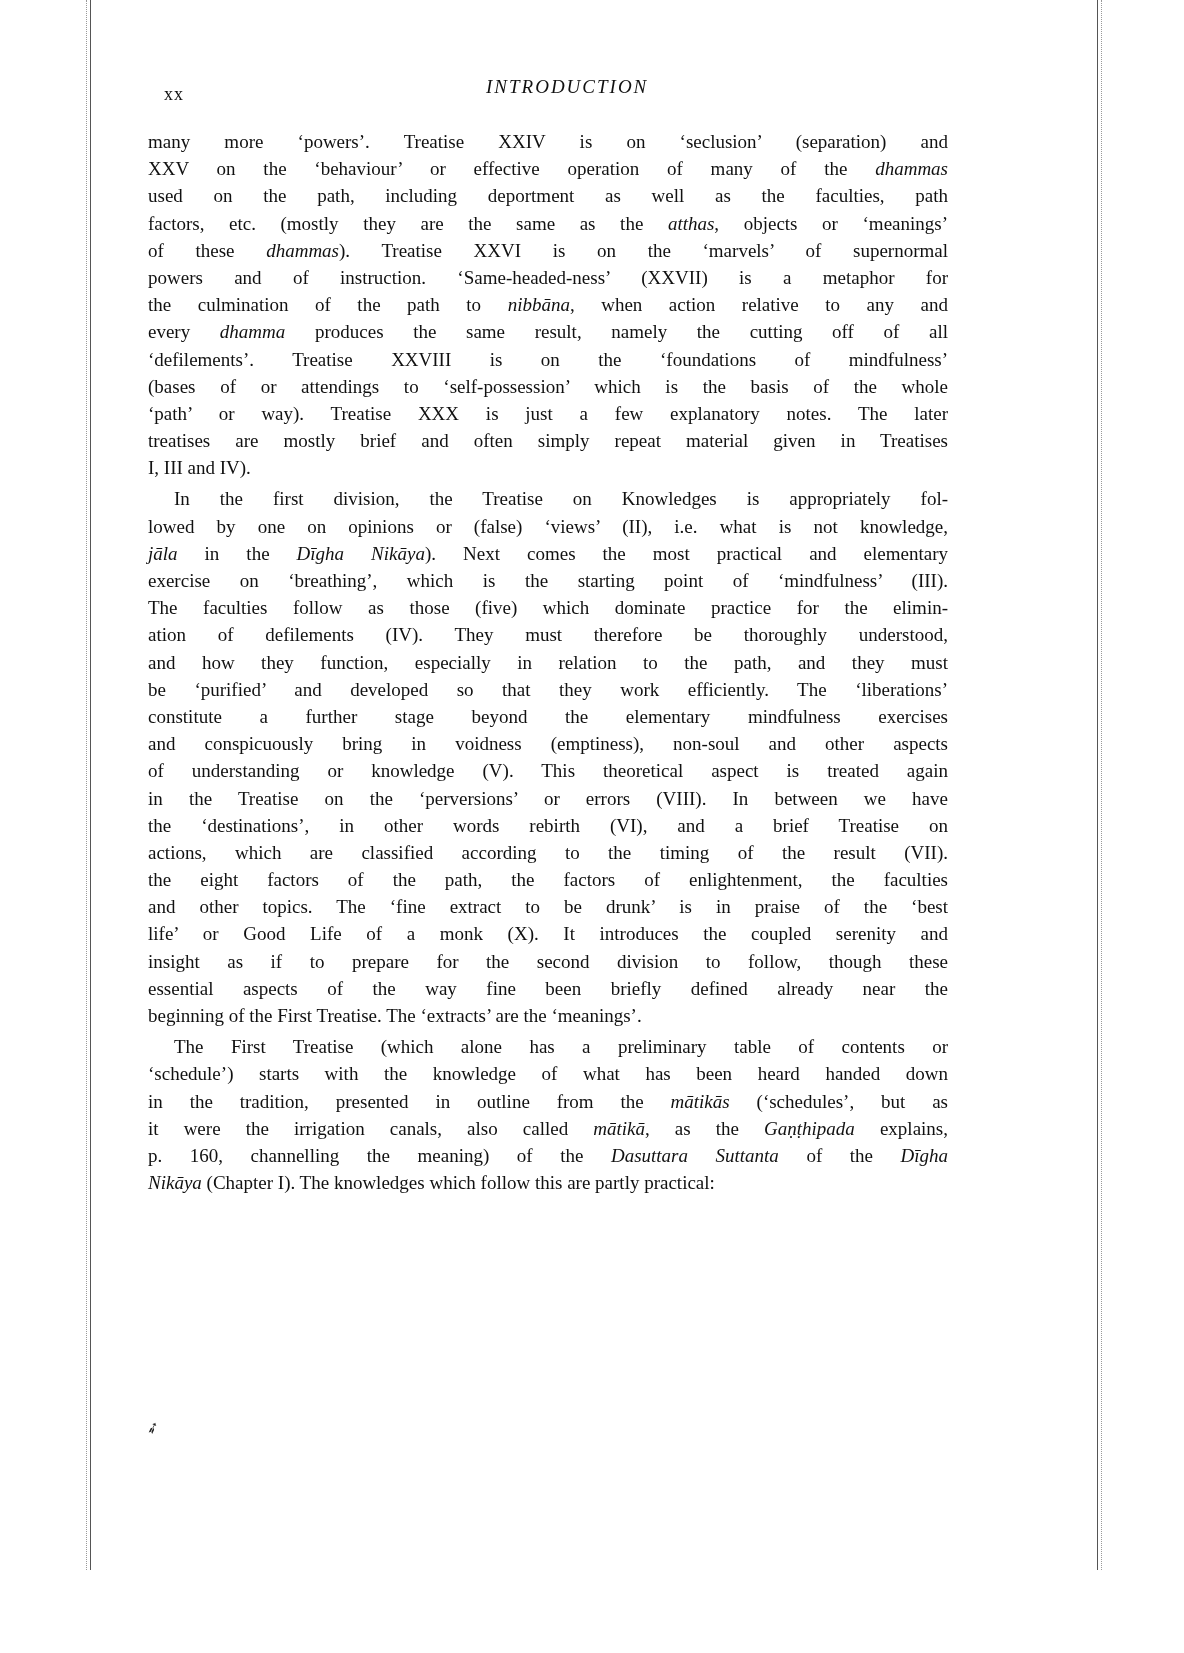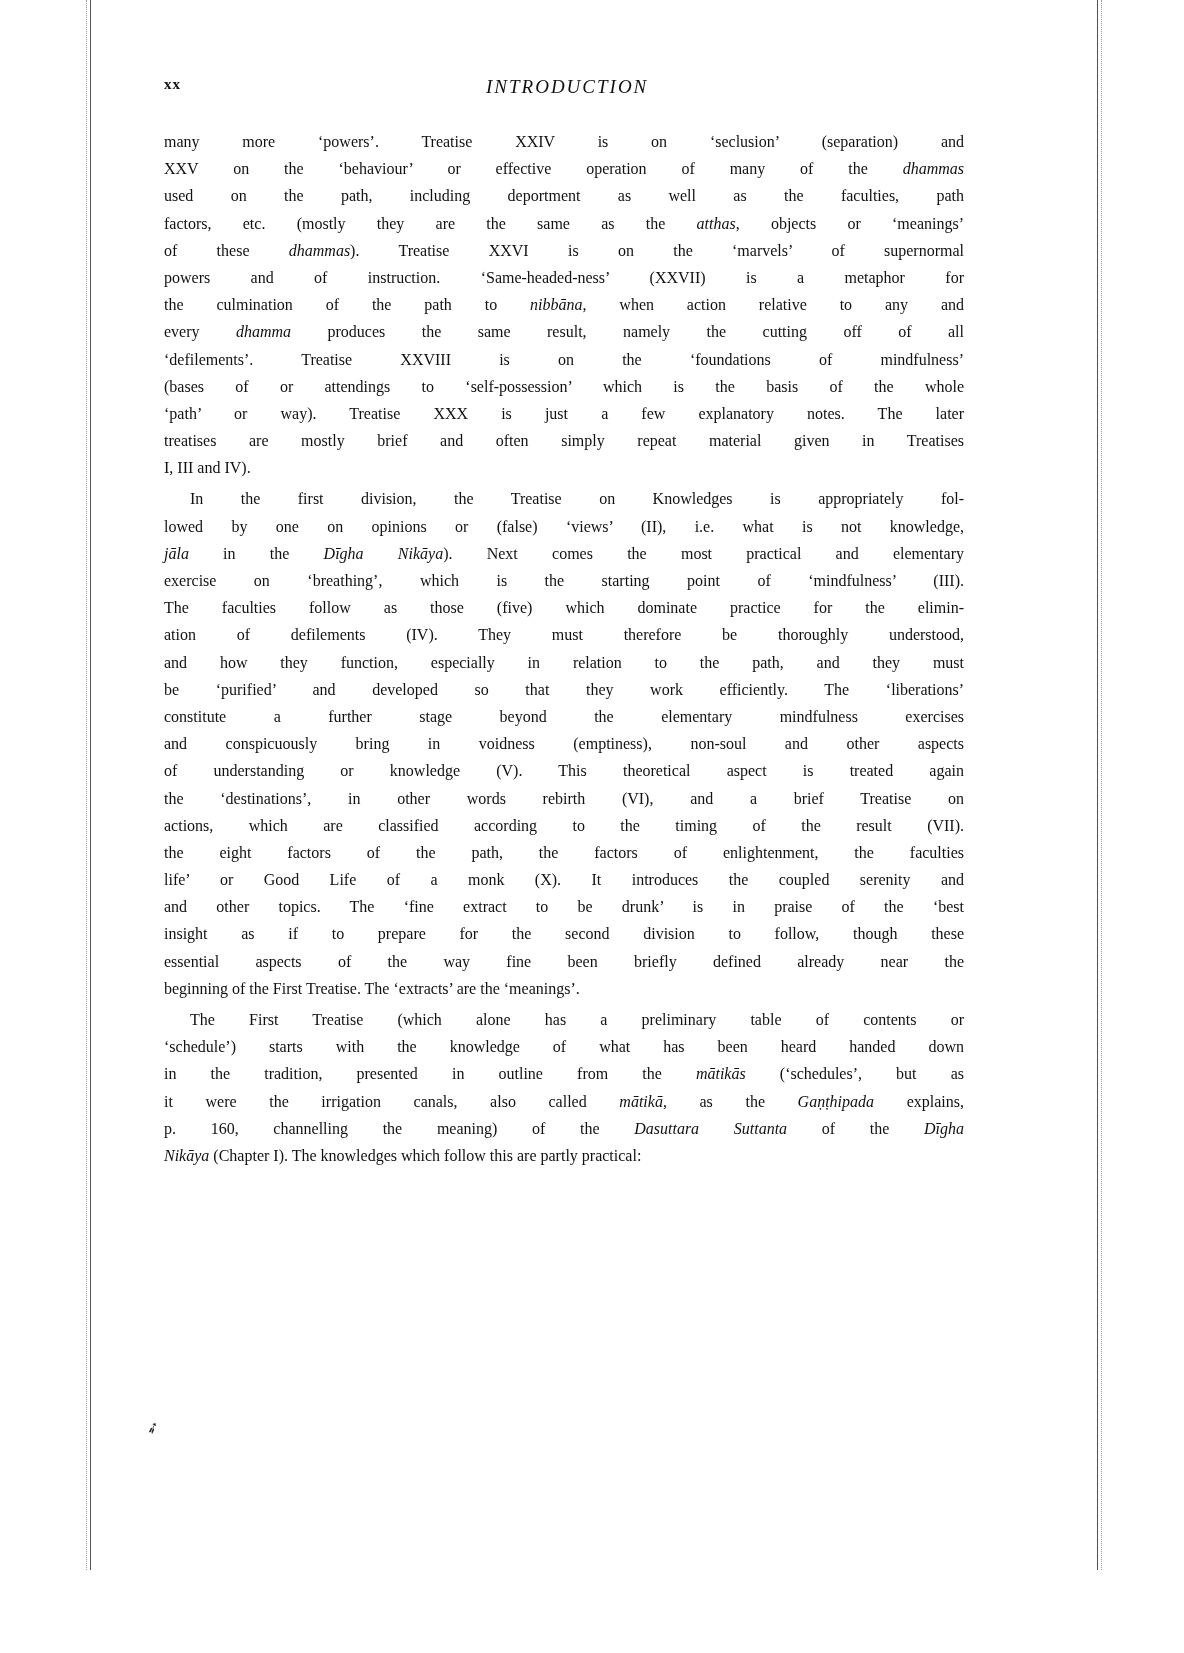--- a/index.html
+++ b/index.html
@@ -4,24 +4,24 @@
 <style>
   html, body { margin: 0; padding: 0; background: #ffffff; }
   body { width: 1184px; height: 1653px; position: relative; overflow: hidden; }
   .page { position: absolute; left: 0; top: 0; width: 1184px; height: 1653px; background: #fff; }
   .edge-left { position: absolute; left: 90px; top: 0; width: 1px; height: 1570px; background: #555; }
   .edge-left2 { position: absolute; left: 86px; top: 0; width: 1px; height: 1570px; border-left: 1px dotted #999; }
   .edge-right { position: absolute; left: 1097px; top: 0; width: 1px; height: 1570px; background: #555; }
   .edge-right2 { position: absolute; left: 1101px; top: 0; width: 1px; height: 1570px; border-left: 1px dotted #999; }
   .header { position: absolute; top: 76px; left: 164px; width: 800px; height: 24px;
             font-family: "Liberation Serif", serif; color: #111; }
-  .page-num { position: absolute; left: 0; top: 0; font-size: 15px; letter-spacing: 1px; font-weight: bold; }
+  .page-num { position: absolute; left: 0; top: 8px; font-size: 18px; letter-spacing: 1px; }
   .running-head { position: absolute; left: 322px; top: 0; font-size: 19px; letter-spacing: 2px; font-style: italic; }
-  .body-text { position: absolute; left: 164px; top: 128px; width: 800px;
-               font-family: "Liberation Serif", serif; font-size: 16px; color: #111; }
+  .body-text { position: absolute; left: 148px; top: 128px; width: 800px;
+               font-family: "Liberation Serif", serif; font-size: 19px; color: #111; }
   .line { height: 27.2px; line-height: 27.2px; white-space: nowrap; text-align: justify;
           text-align-last: justify; overflow: visible; }
   .line.last { text-align-last: left; }
   .line.indent { padding-left: 26px; }
   .para-gap { height: 4px; }
   i { font-style: italic; }
   .margin-mark { position: absolute; left: 146px; top: 1418px; font-family: "DejaVu Sans", sans-serif;
                  font-size: 16px; color: #222; transform: rotate(-20deg); }
 </style>
 </head>
@@ -60,25 +60,26 @@
         <div class="line">lowed by one on opinions or (false) ‘views’ (II), i.e. what is not knowledge,</div>
         <div class="line"><i>jāla</i> in the <i>Dīgha Nikāya</i>). Next comes the most practical and elementary</div>
         <div class="line">exercise on ‘breathing’, which is the starting point of ‘mindfulness’ (III).</div>
         <div class="line">The faculties follow as those (five) which dominate practice for the elimin-</div>
         <div class="line">ation of defilements (IV). They must therefore be thoroughly understood,</div>
         <div class="line">and how they function, especially in relation to the path, and they must</div>
         <div class="line">be ‘purified’ and developed so that they work efficiently. The ‘liberations’</div>
         <div class="line">constitute a further stage beyond the elementary mindfulness exercises</div>
         <div class="line">and conspicuously bring in voidness (emptiness), non-soul and other aspects</div>
         <div class="line">of understanding or knowledge (V). This theoretical aspect is treated again</div>
+        <div class="line">in the Treatise on the ‘perversions’ or errors (VIII). In between we have</div>
         <div class="line">the ‘destinations’, in other words rebirth (VI), and a brief Treatise on</div>
         <div class="line">actions, which are classified according to the timing of the result (VII).</div>
         <div class="line">the eight factors of the path, the factors of enlightenment, the faculties</div>
+        <div class="line">and other topics. The ‘fine extract to be drunk’ is in praise of the ‘best</div>
         <div class="line">life’ or Good Life of a monk (X). It introduces the coupled serenity and</div>
-        <div class="line">and other topics. The ‘fine extract to be drunk’ is in praise of the ‘best</div>
         <div class="line">insight as if to prepare for the second division to follow, though these</div>
         <div class="line">essential aspects of the way fine been briefly defined already near the</div>
         <div class="line last">beginning of the First Treatise. The ‘extracts’ are the ‘meanings’.</div>
       </div>
       <div class="para-gap"></div>
       <div>
         <div class="line indent">The First Treatise (which alone has a preliminary table of contents or</div>
         <div class="line">‘schedule’) starts with the knowledge of what has been heard handed down</div>
         <div class="line">in the tradition, presented in outline from the <i>mātikās</i> (‘schedules’, but as</div>
         <div class="line">it were the irrigation canals, also called <i>mātikā</i>, as the <i>Gaṇṭhipada</i> explains,</div>

